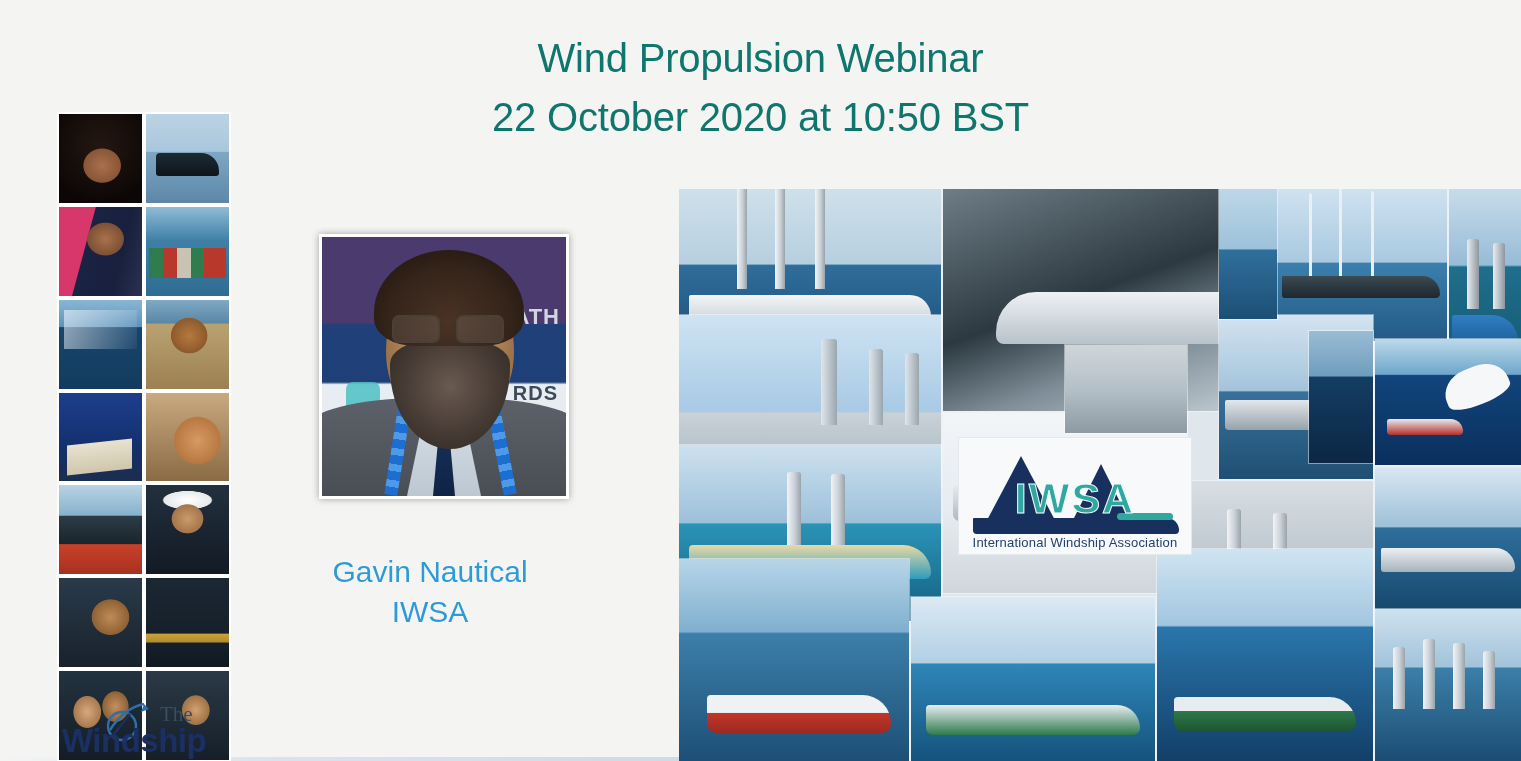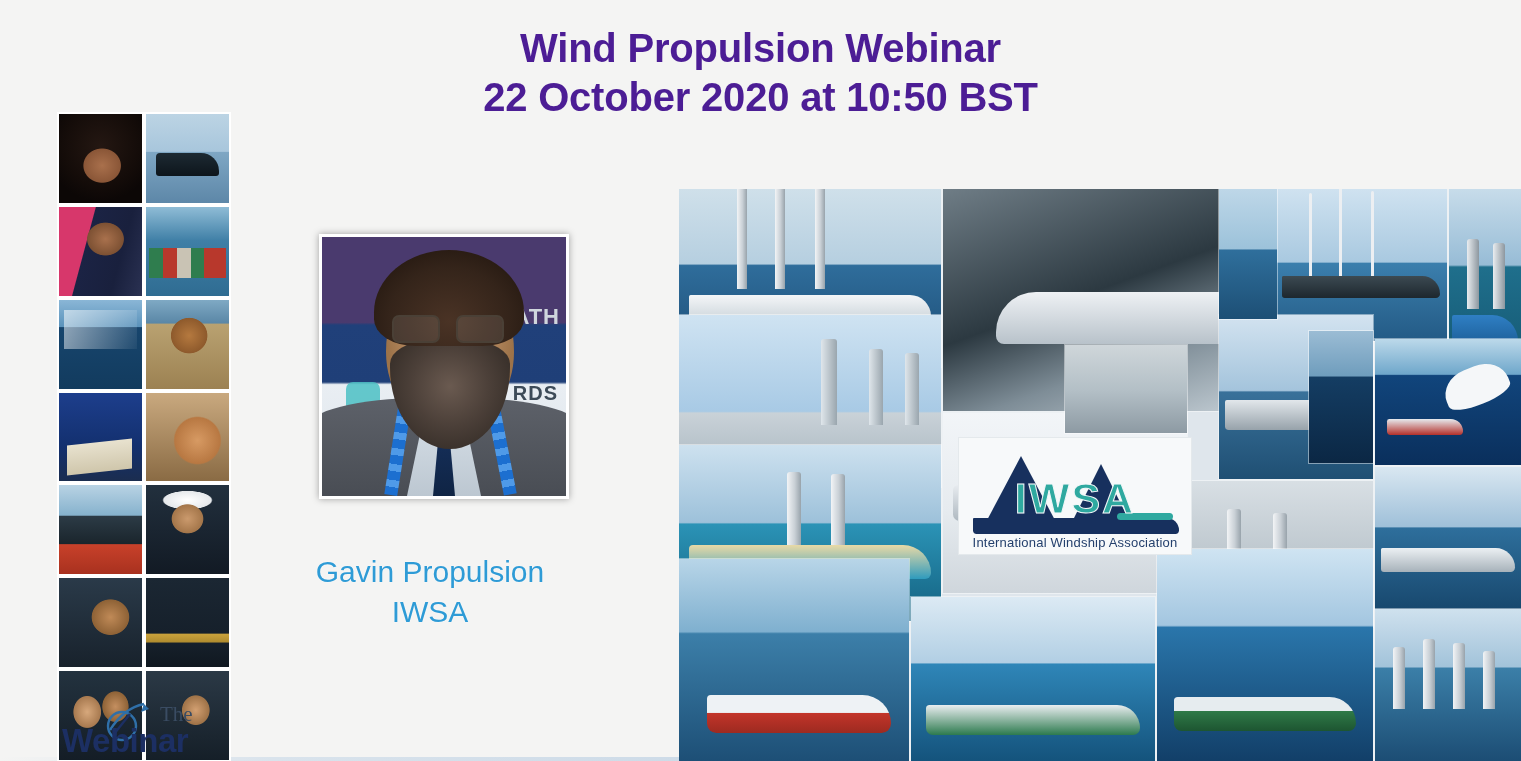--- a/index.html
+++ b/index.html
@@ -20,26 +20,27 @@
 
   
   .title-block{
     position:absolute;
     left:0;right:0;top:24px;
     text-align:center;
     z-index:6;
   }
   .title-line{
     font-family:"Liberation Sans", sans-serif;
-    font-weight:bold;
+    font-weight:normal;
     font-size:40px;
     line-height:49px;
-    color:#4c1d95;
+    color:#0f766e;
     letter-spacing:-0.2px;
     white-space:nowrap;
+    margin-top:10px;
   }
 
   
   .photo-grid{
     position:absolute;
     left:59px;top:114px;
     width:170px;height:646px;
     display:grid;
     grid-template-columns:1fr 1fr;
     grid-auto-rows:1fr;
@@ -480,31 +481,31 @@
 
   <div class="iwsa">
     <div class="sail-a"></div>
     <div class="sail-b"></div>
     <div class="boat"></div>
     <div class="mark">IWSA</div>
     <div class="tag">International Windship Association</div>
   </div>
 
   <div class="speaker-text">
-    <span class="nm">Gavin Propulsion</span>
+    <span class="nm">Gavin Nautical</span>
     <span class="nm">IWSA</span>
   </div>
 
   <div class="ni-logo">
     <svg class="ni-mark" viewBox="0 0 58 44">
       <circle cx="22" cy="26" r="14" fill="none" stroke="#2f6fa8" stroke-width="2.4"></circle>
       <path d="M10 30 Q24 8 44 4" fill="none" stroke="#2f6fa8" stroke-width="2.4"></path>
       <path d="M44 4 l-3 8 l8 -3 z" fill="#2f6fa8"></path>
       <path d="M14 34 L30 14" stroke="#1c2f63" stroke-width="2.4" fill="none"></path>
     </svg>
     <div class="ni-the">The</div>
-    <div class="ni-name">Webinar</div>
+    <div class="ni-name">Windship</div>
   </div>
 
   <div class="bottom-band"></div>
 
 
 </div>
 
 </body></html>

